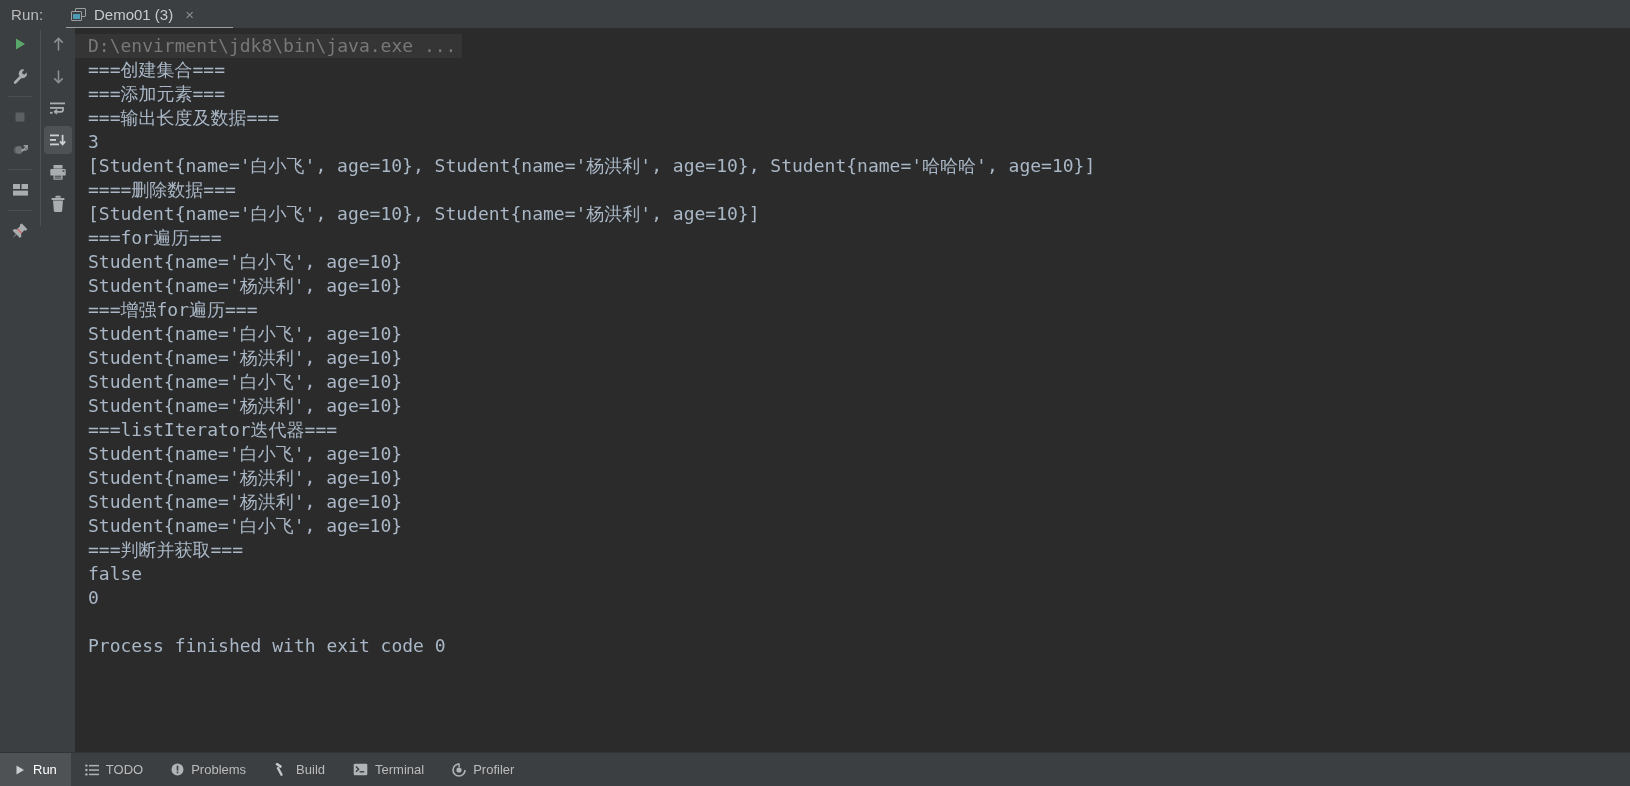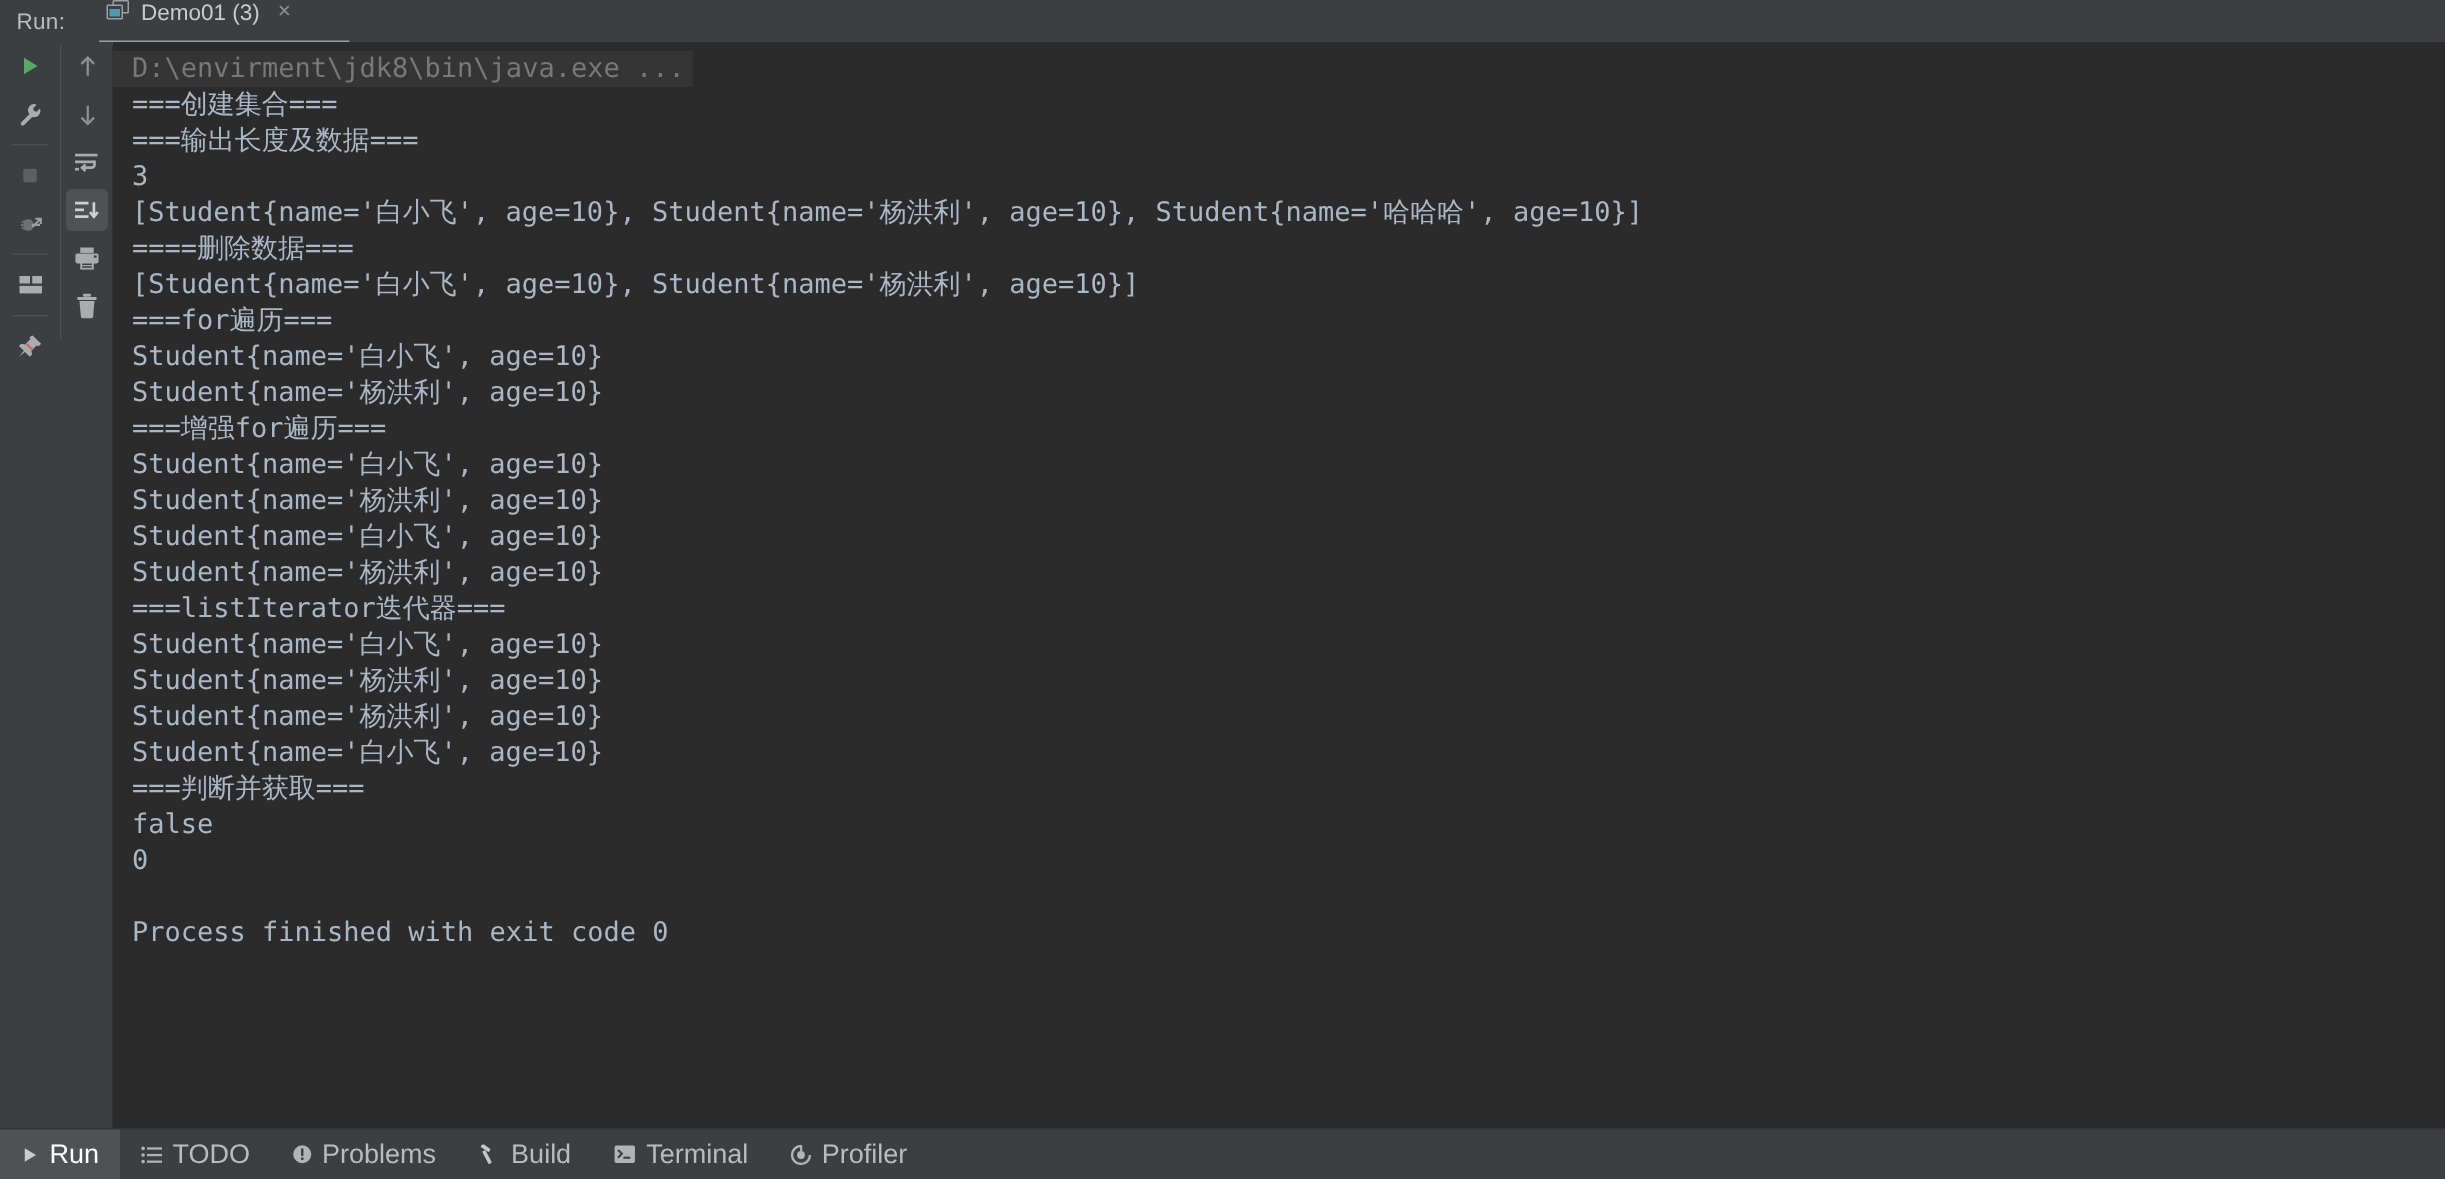--- a/index.html
+++ b/index.html
@@ -15,21 +15,21 @@
   #tab-header {
     position:absolute; left:1px; top:0; width:1630px; height:28px;
     background:#3c3f41;
     display:flex; align-items:center;
   }
   #run-label {
     color:#bbbbbb; font-size:15px; padding-left:10px; width:58px;
     letter-spacing:.2px;
   }
   .tab-chip {
-    display:flex; align-items:flex-start; gap:8px;
+    display:flex; align-items:center; gap:8px;
     height:28px; padding:0 10px 0 12px;
     position:relative;
   }
   .tab-chip .tab-title {
     color:#c8cacb; font-size:15px; white-space:nowrap;
   }
   .tab-close {
     color:#8b8f91; font-size:15px; line-height:1; margin-left:4px;
     cursor:pointer;
   }
@@ -101,21 +101,21 @@
   
   #status-bar {
     position:absolute; left:0; bottom:0; width:1630px; height:34px;
     background:#3c3f41;
     display:flex; align-items:center;
     border-top:1px solid #313335;
   }
   .sb-tab {
     display:flex; align-items:center; gap:7px;
     height:34px; padding:0 14px;
-    color:#bbbbbb; font-size:18px; cursor:pointer;
+    color:#bbbbbb; font-size:13px; cursor:pointer;
     white-space:nowrap;
   }
   .sb-tab.active { background:#4e5254; color:#ffffff; }
   .sb-tab svg { display:block; flex:0 0 auto; }
 </style>
 </head>
 <body>
 
 <div id="tab-header">
   <div id="run-label">Run:</div>
@@ -225,20 +225,21 @@
     </svg>
   </div>
 </div>
 
 <div id="console">
   <div class="line-wrap-cmd">
     <div class="line cmd">D:\envirment\jdk8\bin\java.exe ...</div>
   </div>
   <div id="console-lines">
       <div class="line">===创建集合===</div>
+      <div class="line">===添加元素===</div>
       <div class="line">===输出长度及数据===</div>
       <div class="line">3</div>
       <div class="line">[Student{name='白小飞', age=10}, Student{name='杨洪利', age=10}, Student{name='哈哈哈', age=10}]</div>
       <div class="line">====删除数据===</div>
       <div class="line">[Student{name='白小飞', age=10}, Student{name='杨洪利', age=10}]</div>
       <div class="line">===for遍历===</div>
       <div class="line">Student{name='白小飞', age=10}</div>
       <div class="line">Student{name='杨洪利', age=10}</div>
       <div class="line">===增强for遍历===</div>
       <div class="line">Student{name='白小飞', age=10}</div>

